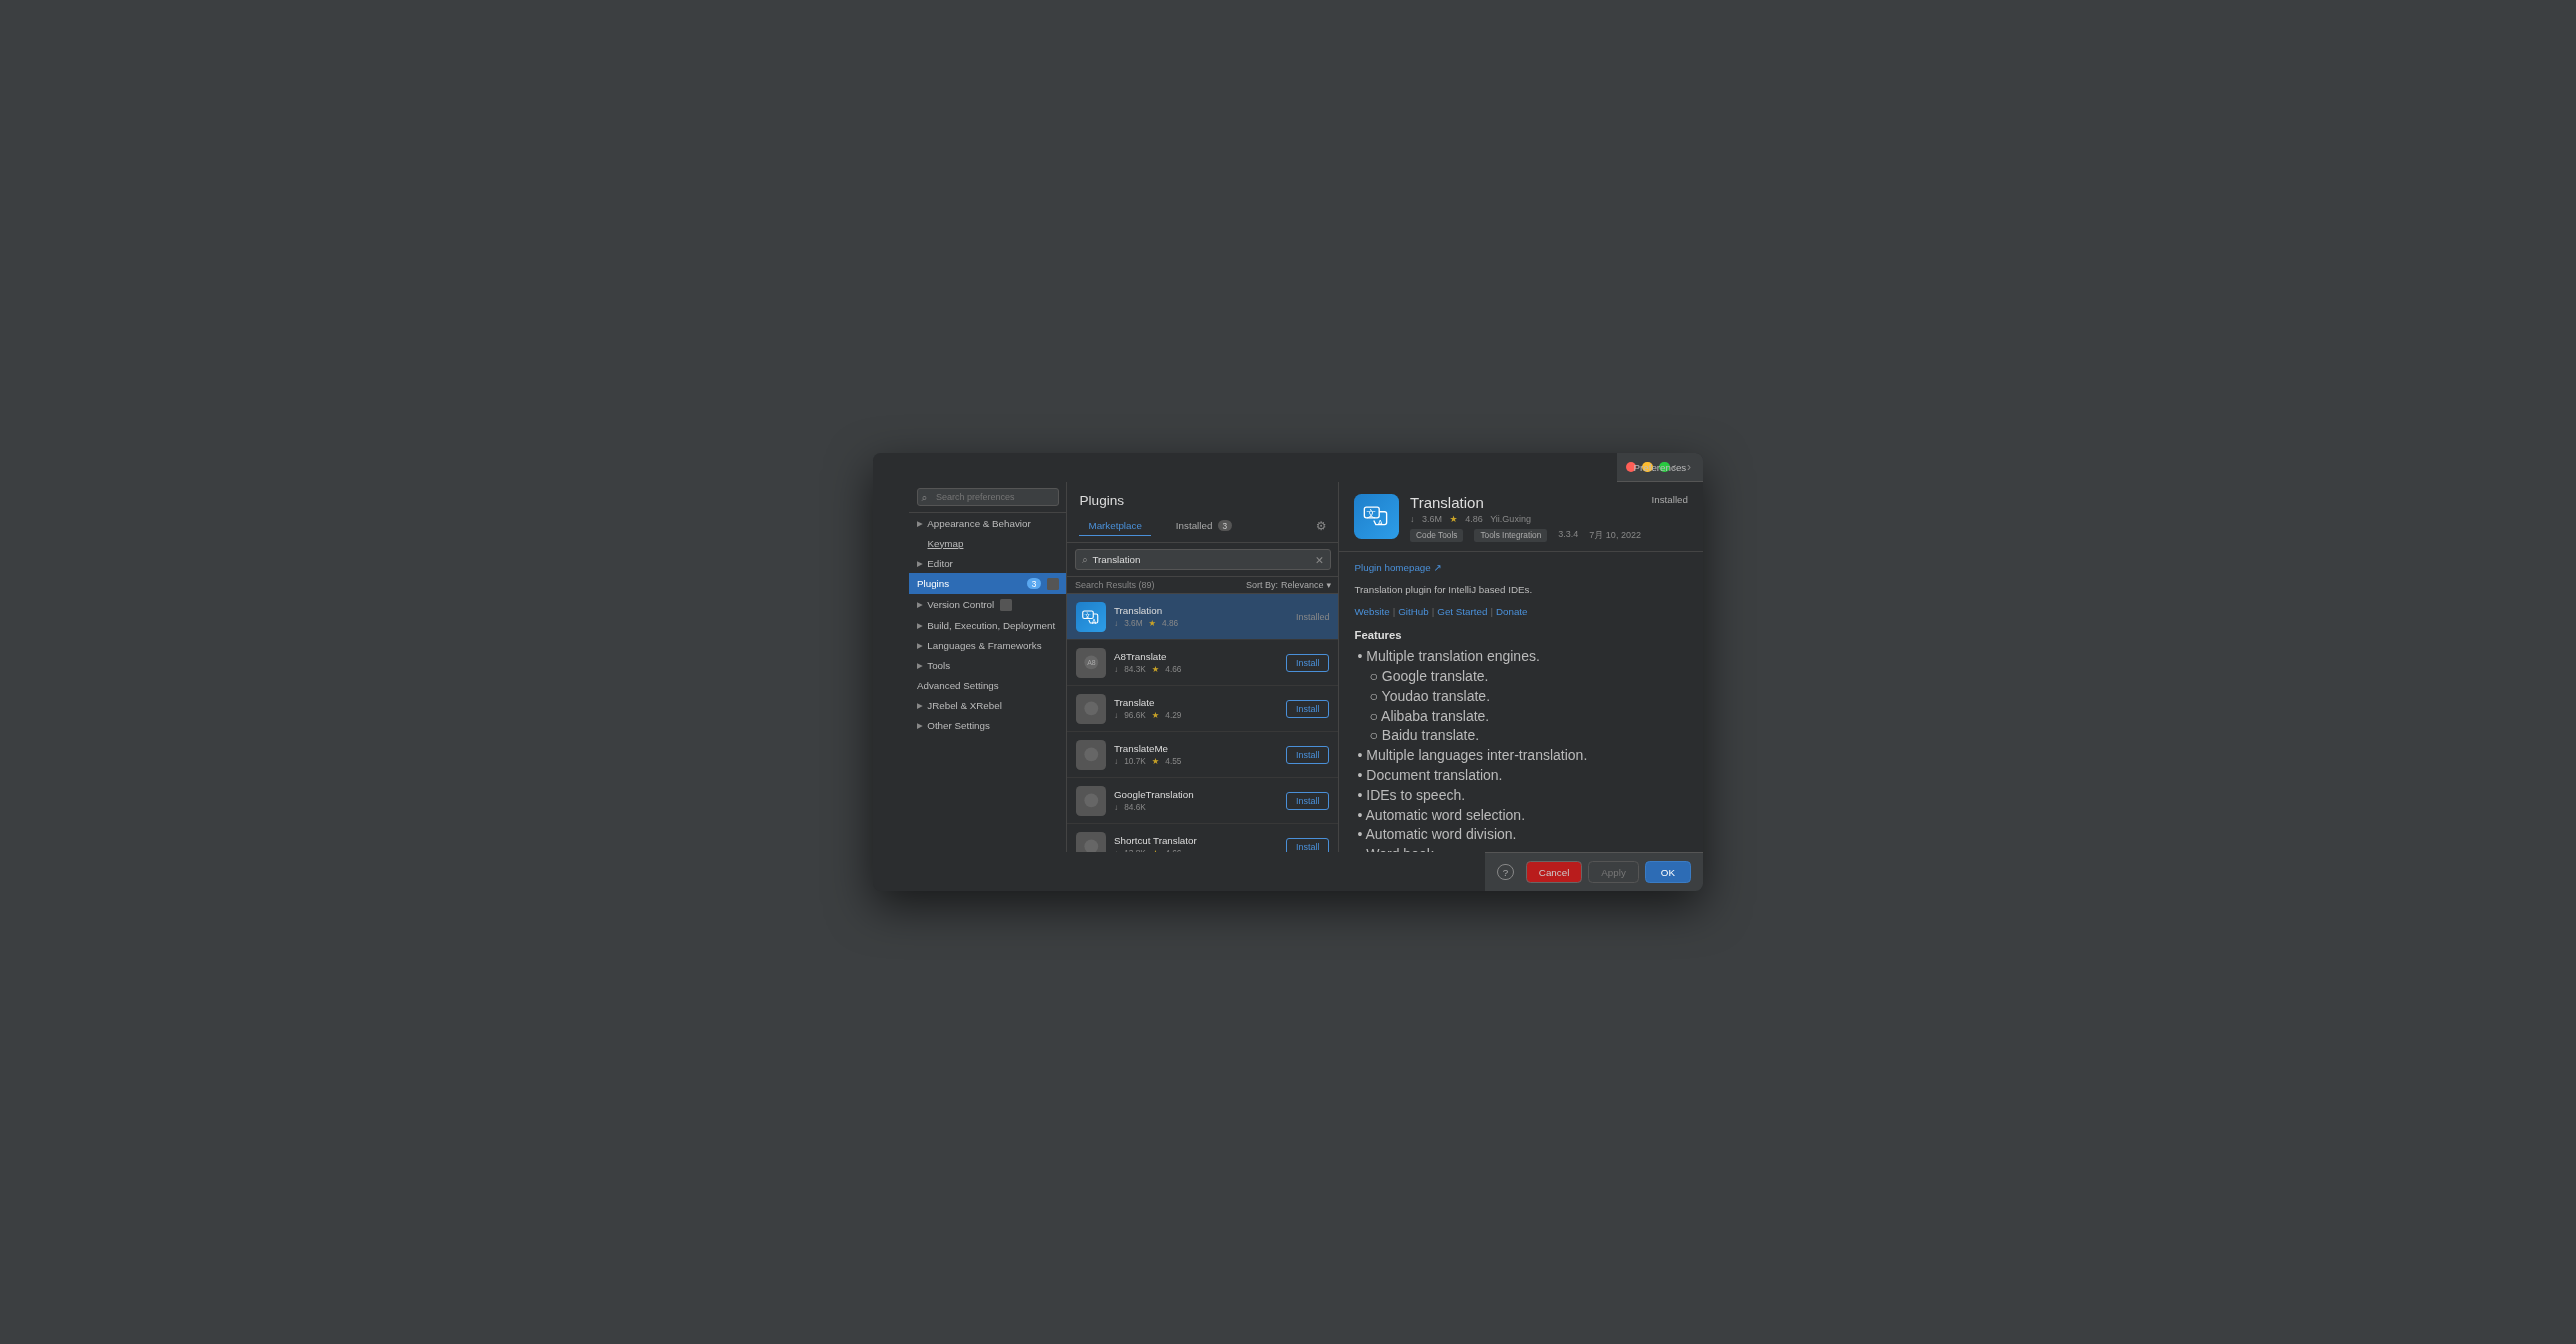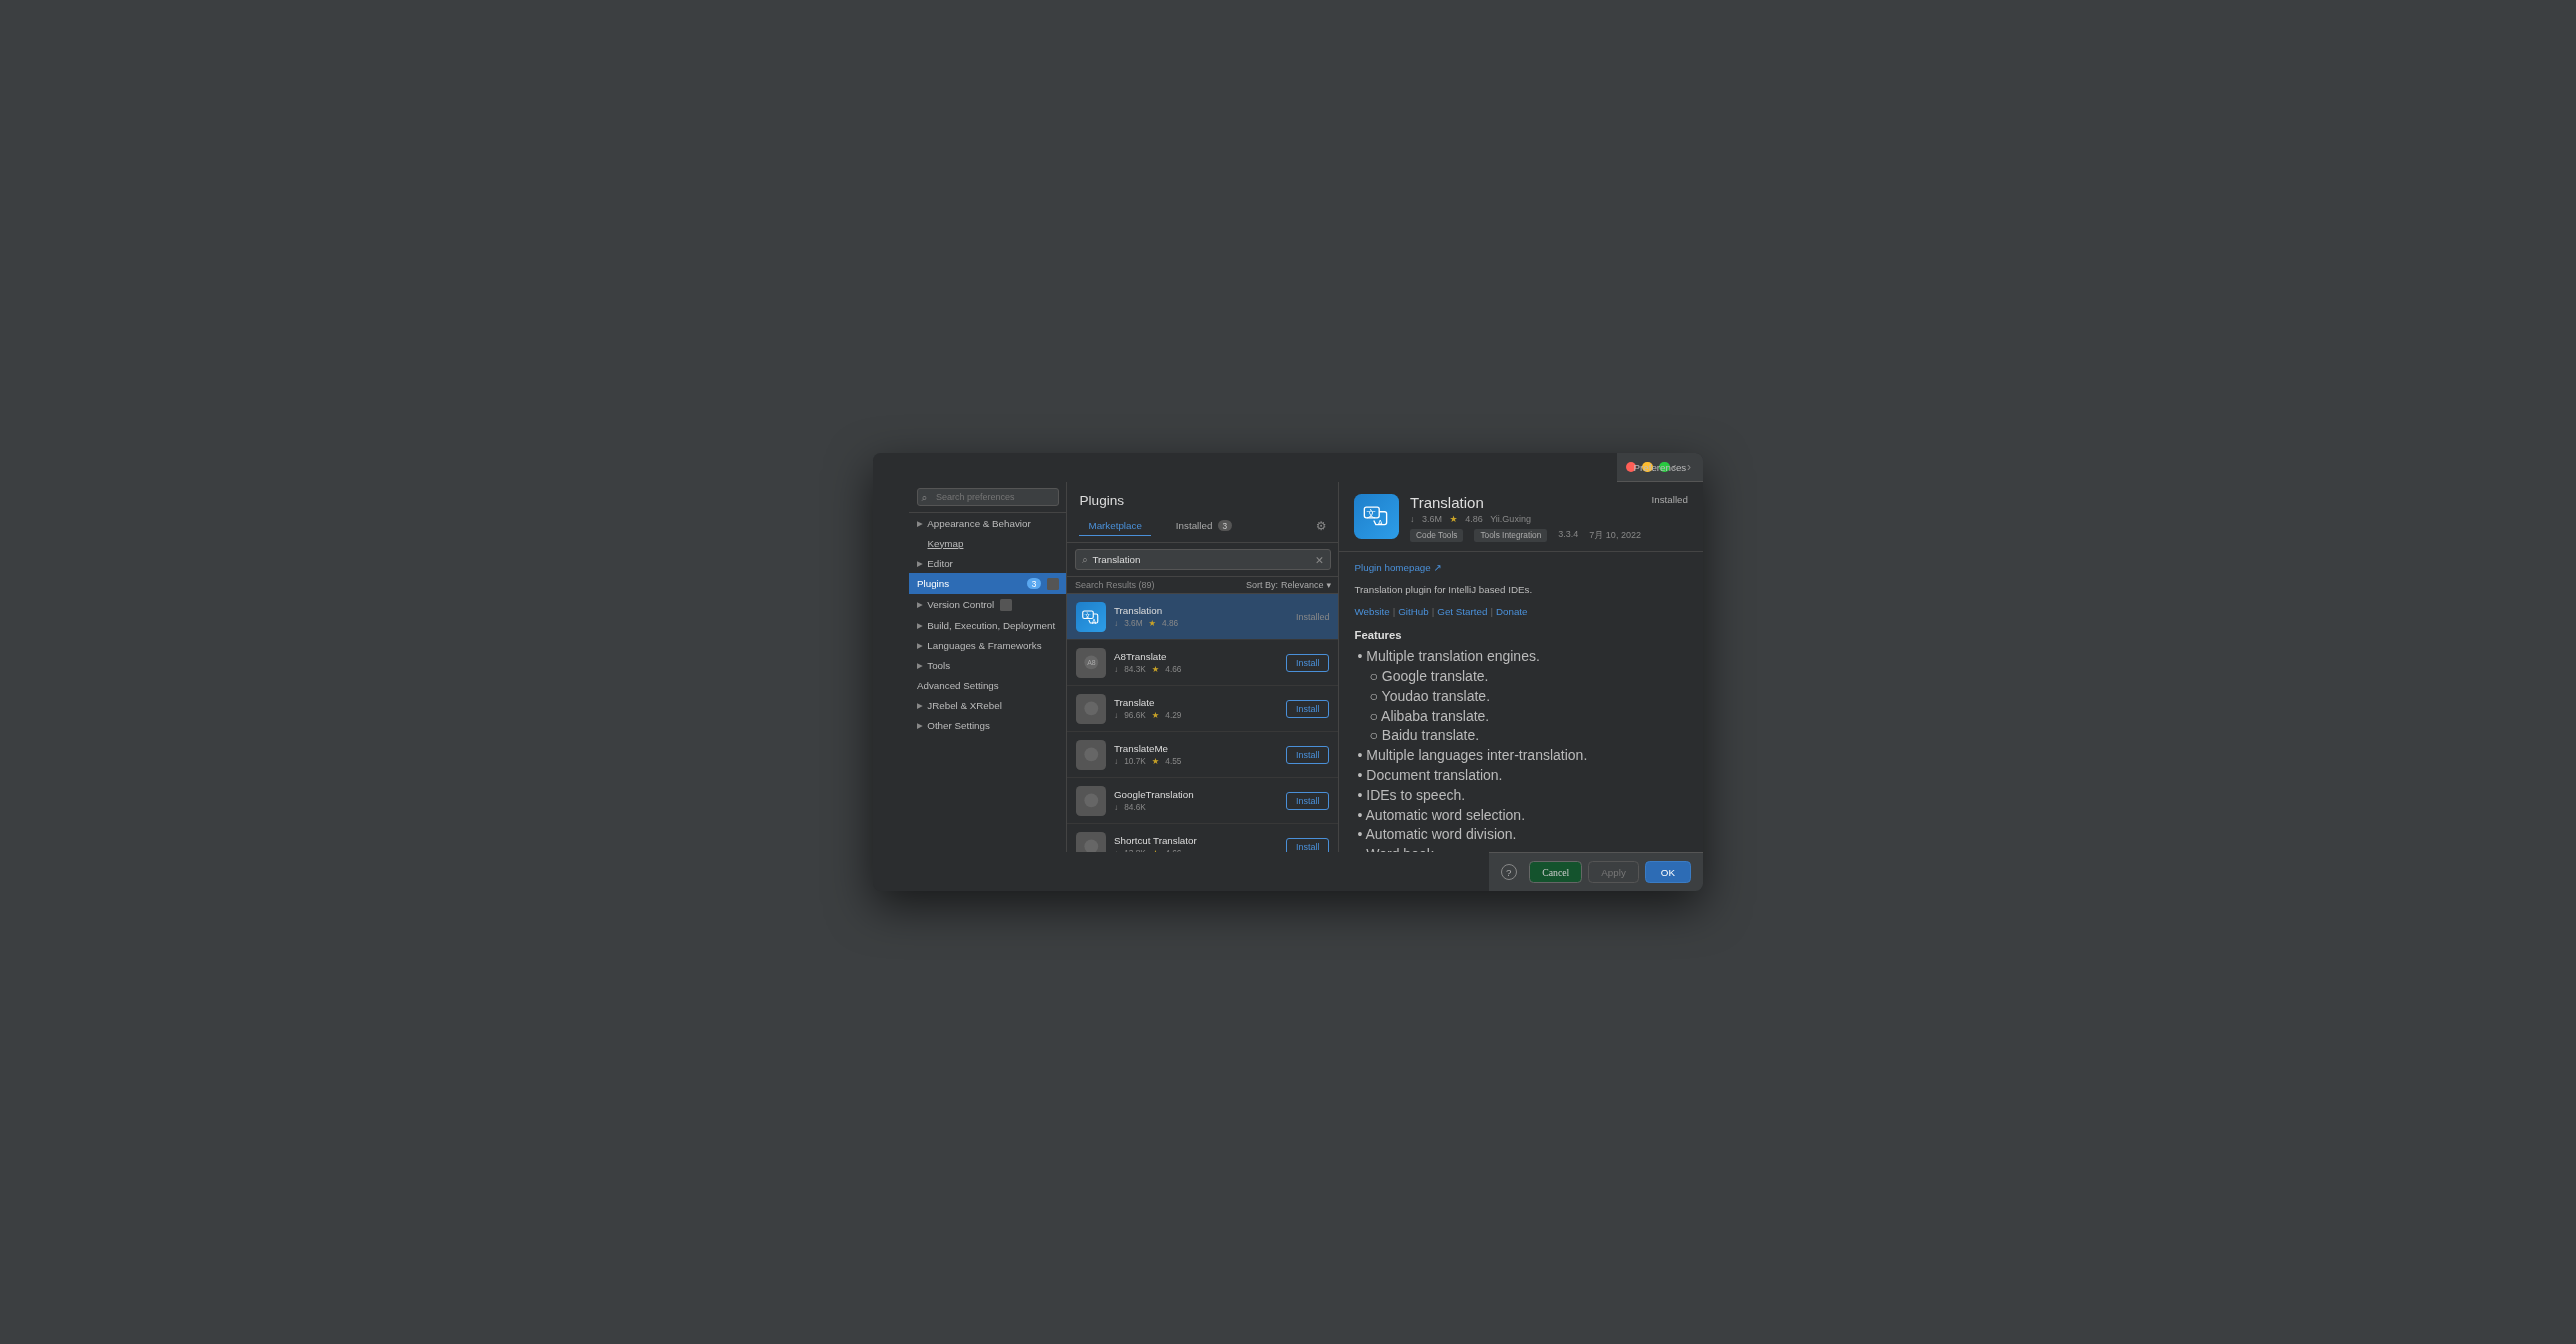--- a/index.html
+++ b/index.html
@@ -450,28 +450,27 @@
       border: 0.8px solid #888;
       color: #aaa;
       display: flex;
       align-items: center;
       justify-content: center;
       font-size: 9.8px;
       cursor: pointer;
     }
     .spacer { flex: 1; }
     .cancel-btn {
-      background: #14532d;
+      background: #b91c1c;
       border: 0.8px solid #666;
       color: #ccc;
       padding: 4.5px 12px;
       border-radius: 4.5px;
       font-size: 9.8px;
       cursor: pointer;
-      font-family: Liberation Serif, serif;
     }
     .apply-btn {
       background: #3c3f41;
       border: 0.8px solid #555;
       color: #777;
       padding: 4.5px 12px;
       border-radius: 4.5px;
       font-size: 9.8px;
       cursor: pointer;
     }

